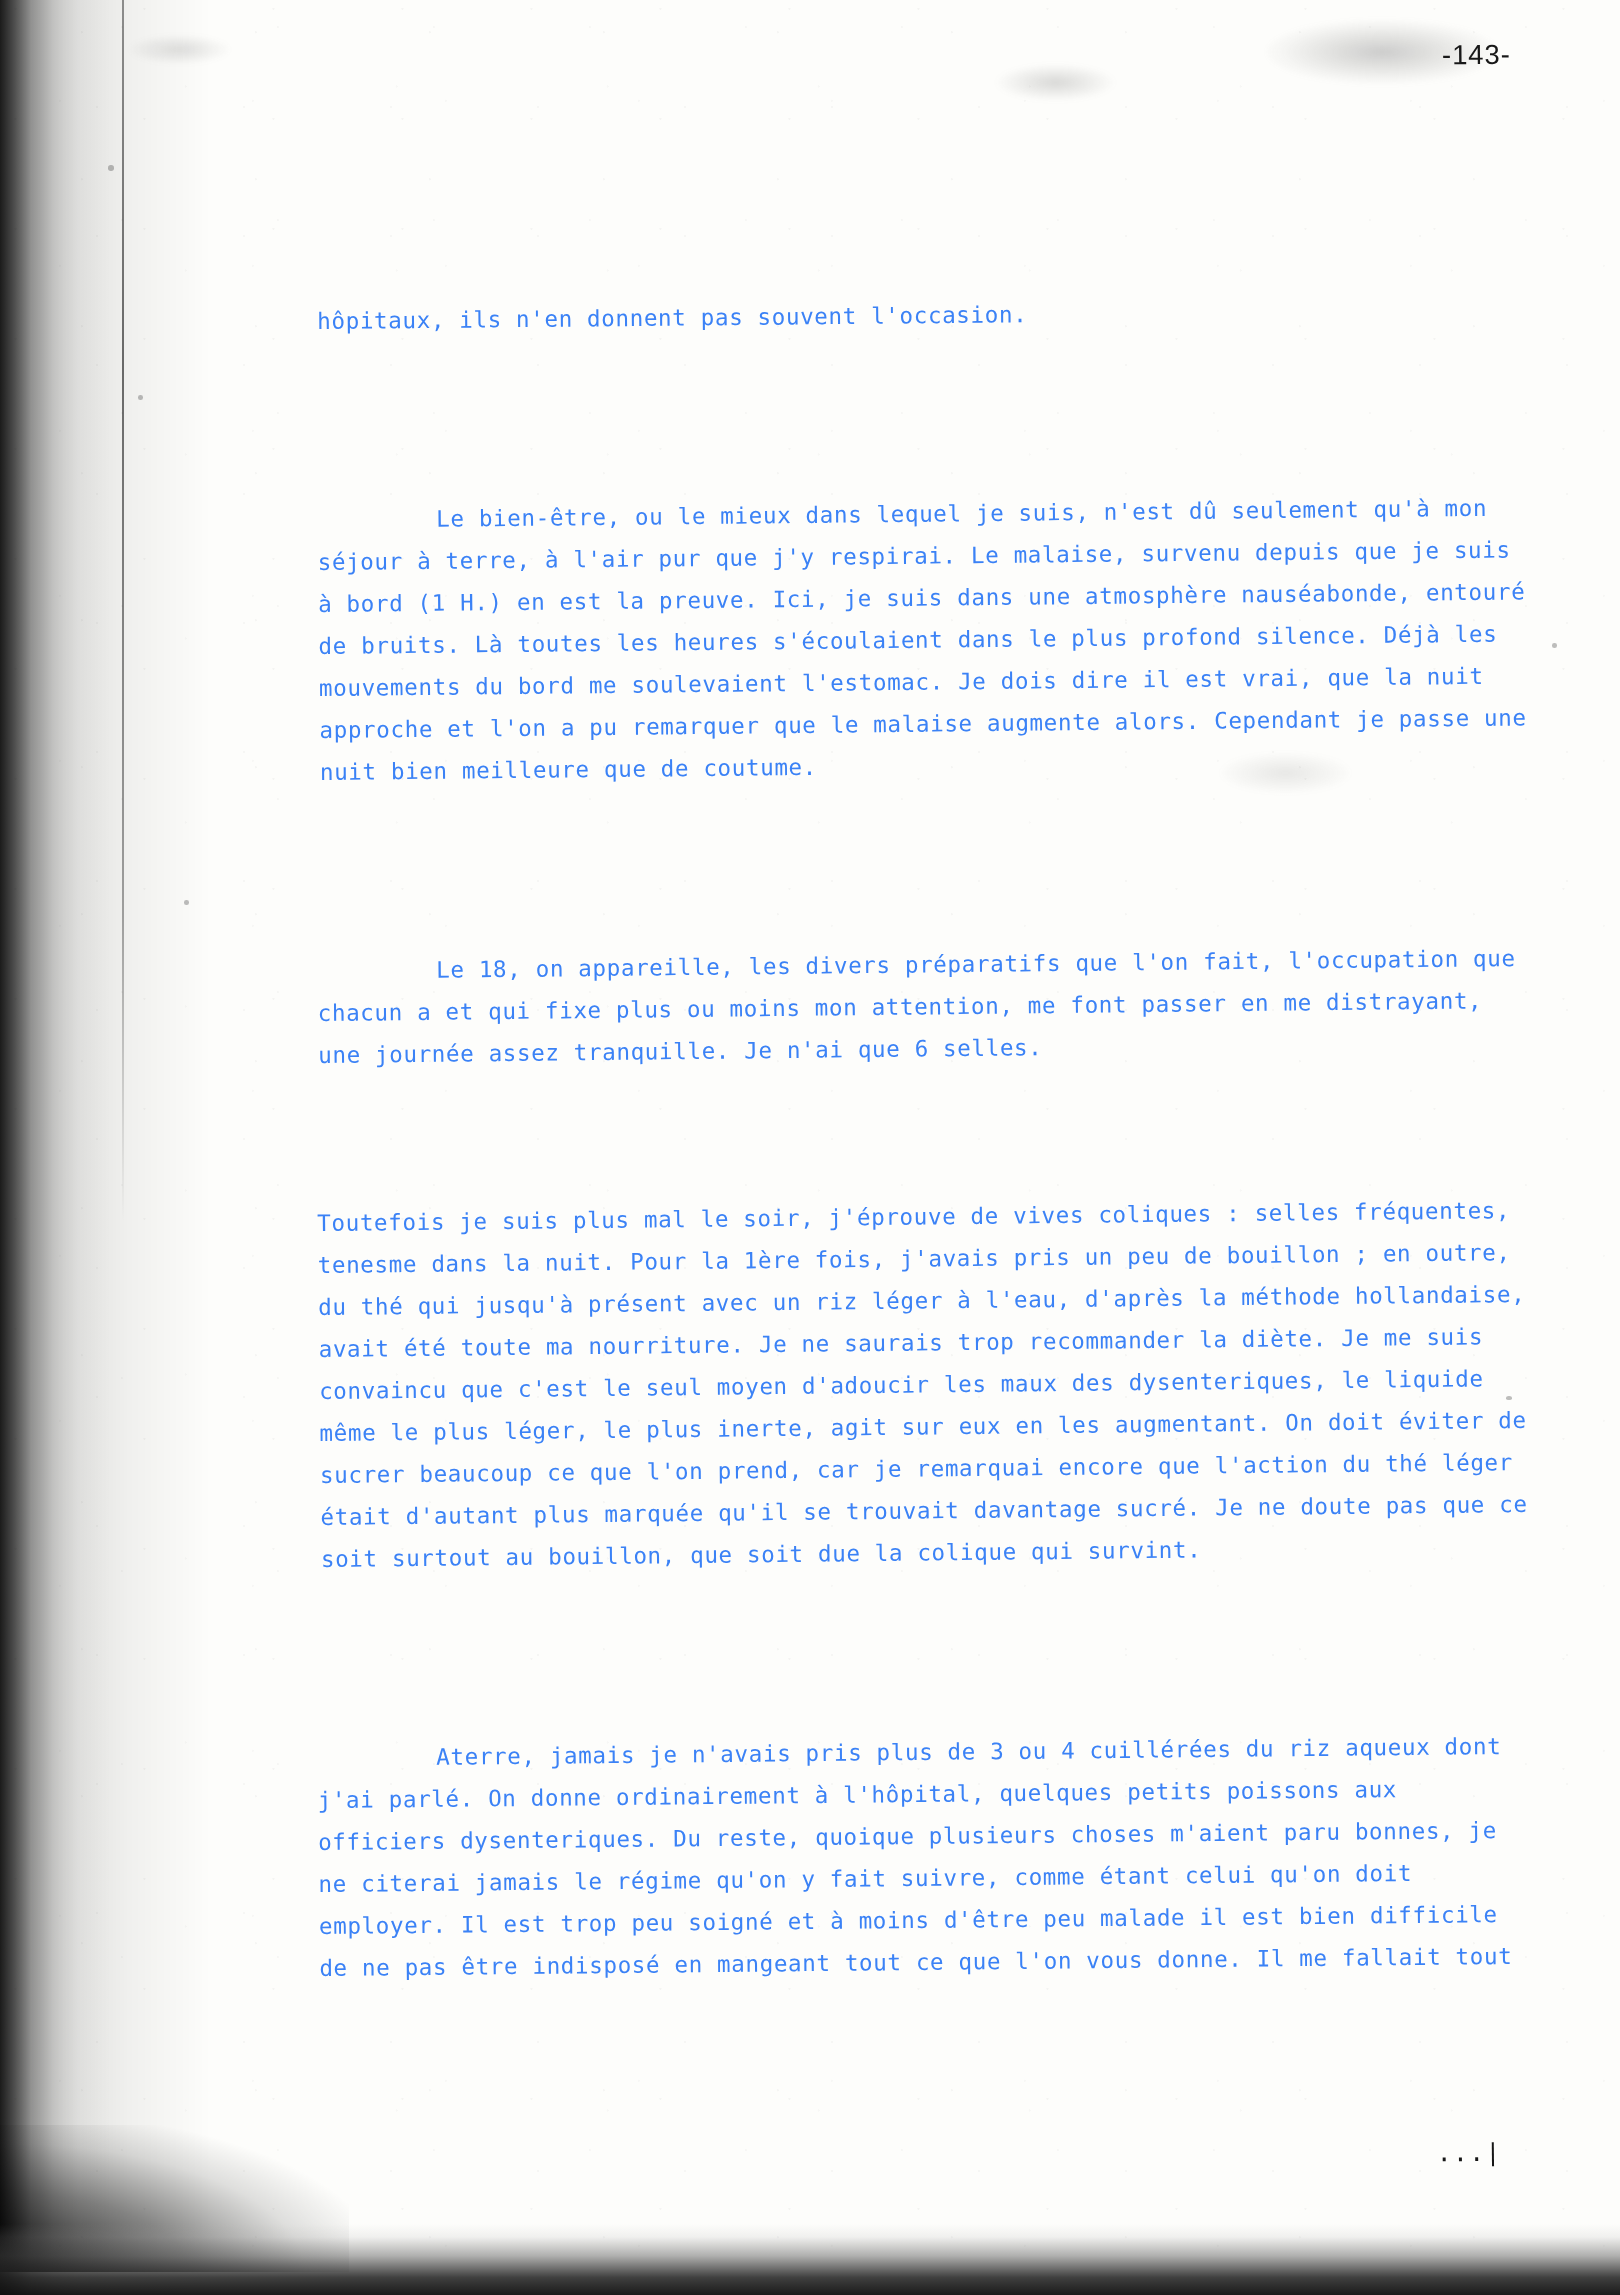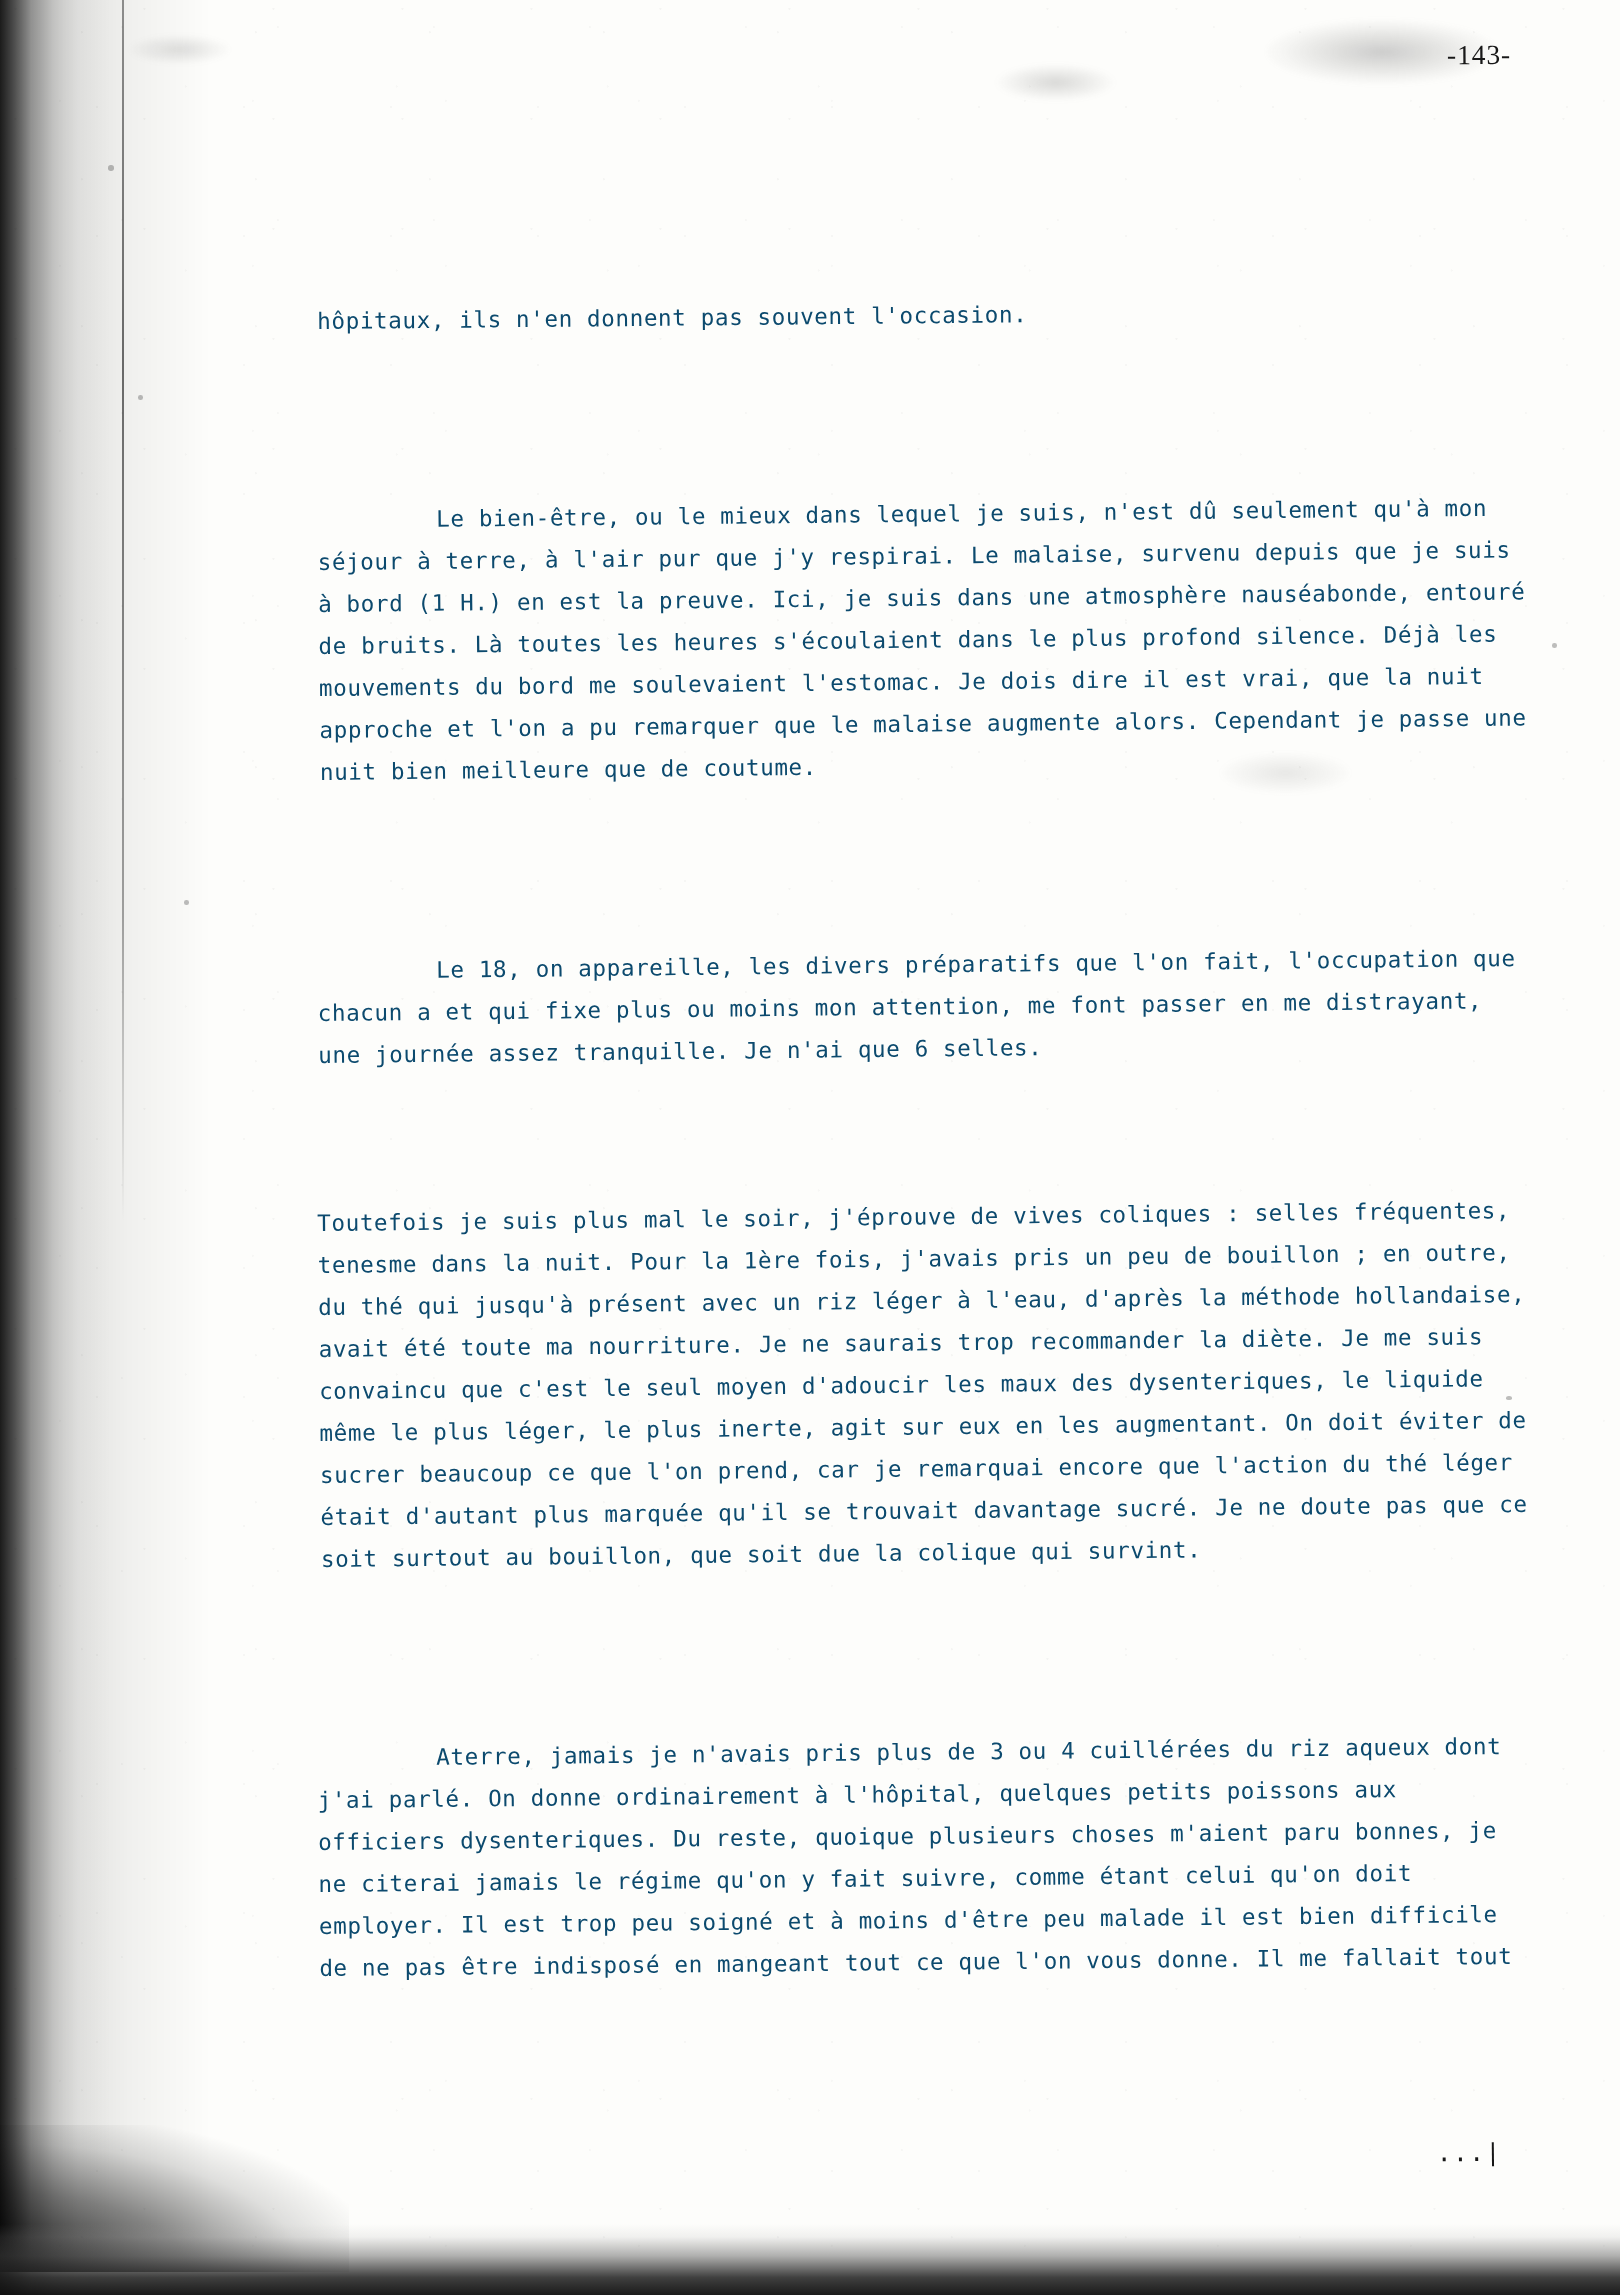--- a/index.html
+++ b/index.html
@@ -113,31 +113,31 @@
   .smudge-d { left: 1221px; top: 753px; width: 129px; height: 40px;  background: radial-gradient(ellipse, rgba(100,100,100,0.14), transparent 76%); }
 
   
   .page-number {
     position: absolute;
     right: 110px;
     top: 39px;
     font-size: 27.5px;
     letter-spacing: 0.9px;
     color: #181818;
-    font-family: Liberation Serif, serif;
+    font-family: Liberation Sans, sans-serif;
     transform: rotate(-0.5deg);
   }
 
   
   .body-text {
     position: absolute;
     left: 317px;
     top: 174px;
     width: 1221px;
-    color: #0c4a6e;
+    color: #3b82f6;
     font-size: 22.6px;
     line-height: 42px;
     letter-spacing: 0.6px;
     font-family: "DejaVu Sans Mono", monospace;
     white-space: pre-wrap;
   }
 
   .para {
     margin: 0 0 31px 0;
     transform-origin: left top;

